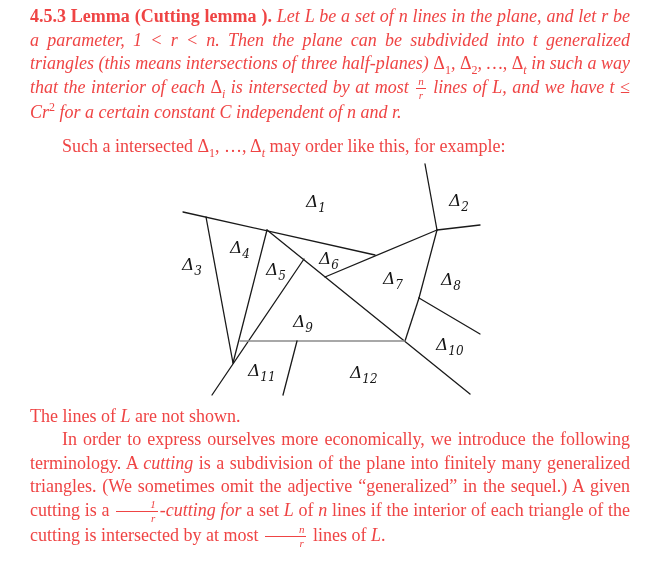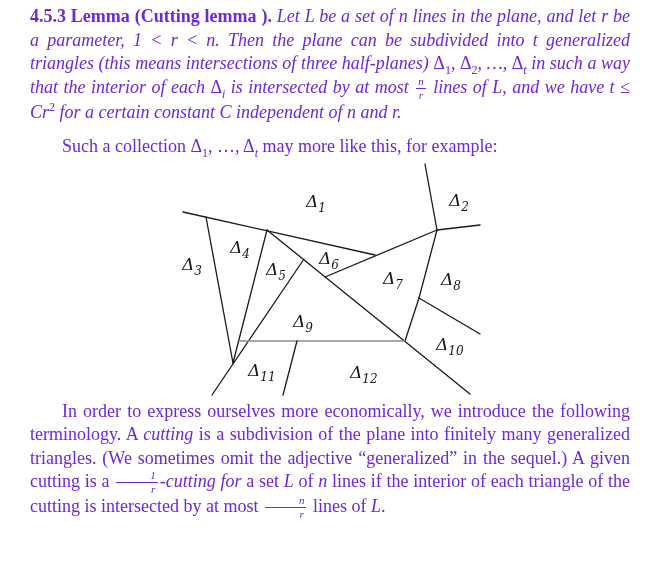--- a/index.html
+++ b/index.html
@@ -5,21 +5,21 @@
   html, body {
     margin: 0; padding: 0;
     width: 658px; height: 580px;
     overflow: hidden;
     background: #ffffff;
   }
   .page {
     box-sizing: border-box;
     width: 658px; height: 580px;
     padding: 5px 28px 0 30px;
-    color: #6d28d9;
+    color: #ef4444;
     font-family: "Liberation Serif", serif;
     font-size: 18px;
     line-height: 23.5px;
   }
   p { margin: 0; text-align: justify; }
   .t-b { font-weight: bold; }
   .t-i { font-style: italic; }
   .t-r { font-style: normal; }
   sub { font-size: 12px; line-height: 0; }
   sup { font-size: 12px; line-height: 0; }
@@ -47,21 +47,21 @@
   }
   .fig-sub { font-size: 12px; }
 </style>
 </head>
 <body>
 
 <div class="page">
 
   <p><span class="t-b">4.5.3 Lemma (Cutting lemma ). </span><span class="t-i">Let L be a set of n lines in the plane, and let r be a parameter, 1 &lt; r &lt; n. Then the plane can be subdivided into t generalized triangles (this means intersections of three half-planes) </span><span>Δ<sub>1</sub></span><span class="t-i">, </span><span>Δ<sub>2</sub></span><span class="t-i">, …, </span><span>Δ<sub class="t-i">t</sub></span><span class="t-i"> in such a way that the interior of each </span><span>Δ<sub class="t-i">i</sub></span><span class="t-i"> is intersected by at most </span><span class="frac"><span class="num">n</span><span class="den">r</span></span><span class="t-i"> lines of L, and we have t ≤ Cr</span><sup>2</sup><span class="t-i"> for a certain constant C independent of n and r.</span></p>
 
-  <p class="indent intro-line"><span class="t-r">Such a collection </span><span>Δ<sub>1</sub></span><span class="t-r">, …, </span><span>Δ<sub class="t-i">t</sub></span><span class="t-r"> may more like this, for example:</span></p>
+  <p class="indent intro-line"><span class="t-r">Such a intersected </span><span>Δ<sub>1</sub></span><span class="t-r">, …, </span><span>Δ<sub class="t-i">t</sub></span><span class="t-r"> may order like this, for example:</span></p>
 
   <div class="figure-wrap">
     <svg id="figure-svg" width="600" height="240" viewBox="30 184 600 240" xmlns="http://www.w3.org/2000/svg">
         <line x1="183" y1="236" x2="375" y2="279" stroke="#1a1a1a" stroke-width="1.3" stroke-linecap="round"></line>
         <line x1="206" y1="241" x2="233" y2="387" stroke="#1a1a1a" stroke-width="1.3" stroke-linecap="round"></line>
         <line x1="267" y1="254" x2="233" y2="387" stroke="#1a1a1a" stroke-width="1.3" stroke-linecap="round"></line>
         <line x1="304" y1="283" x2="212" y2="419" stroke="#1a1a1a" stroke-width="1.3" stroke-linecap="round"></line>
         <line x1="267" y1="254" x2="470" y2="418" stroke="#1a1a1a" stroke-width="1.3" stroke-linecap="round"></line>
         <line x1="325" y1="301" x2="437" y2="254" stroke="#1a1a1a" stroke-width="1.3" stroke-linecap="round"></line>
         <line x1="425" y1="188" x2="437" y2="254" stroke="#1a1a1a" stroke-width="1.3" stroke-linecap="round"></line>
@@ -79,16 +79,17 @@
         <text x="319" y="288" class="fig-label">Δ<tspan dy="4.5" class="fig-sub">6</tspan></text>
         <text x="383" y="308" class="fig-label">Δ<tspan dy="4.5" class="fig-sub">7</tspan></text>
         <text x="441" y="309" class="fig-label">Δ<tspan dy="4.5" class="fig-sub">8</tspan></text>
         <text x="293" y="351" class="fig-label">Δ<tspan dy="4.5" class="fig-sub">9</tspan></text>
         <text x="436" y="374" class="fig-label">Δ<tspan dy="4.5" class="fig-sub">10</tspan></text>
         <text x="248" y="400" class="fig-label">Δ<tspan dy="4.5" class="fig-sub">11</tspan></text>
         <text x="350" y="402" class="fig-label">Δ<tspan dy="4.5" class="fig-sub">12</tspan></text>
       </svg>
   </div>
 
+  <p class="after-fig"><span class="t-r">The lines of </span><span class="t-i">L</span><span class="t-r"> are not shown.</span></p>
 
   <p class="indent"><span class="t-r">In order to express ourselves more economically, we introduce the following terminology. A </span><span class="t-i">cutting</span><span class="t-r"> is a subdivision of the plane into finitely many generalized triangles. (We sometimes omit the adjective “generalized” in the sequel.) A given cutting is a </span><span class="frac"><span class="num">1</span><span class="den">r</span></span><span class="t-i">-cutting for</span><span class="t-r"> a set </span><span class="t-i">L</span><span class="t-r"> of </span><span class="t-i">n</span><span class="t-r"> lines if the interior of each triangle of the cutting is intersected by at most </span><span class="frac"><span class="num">n</span><span class="den">r</span></span><span class="t-r"> lines of </span><span class="t-i">L</span><span class="t-r">.</span></p>
 
 </div>
 
 </body></html>

